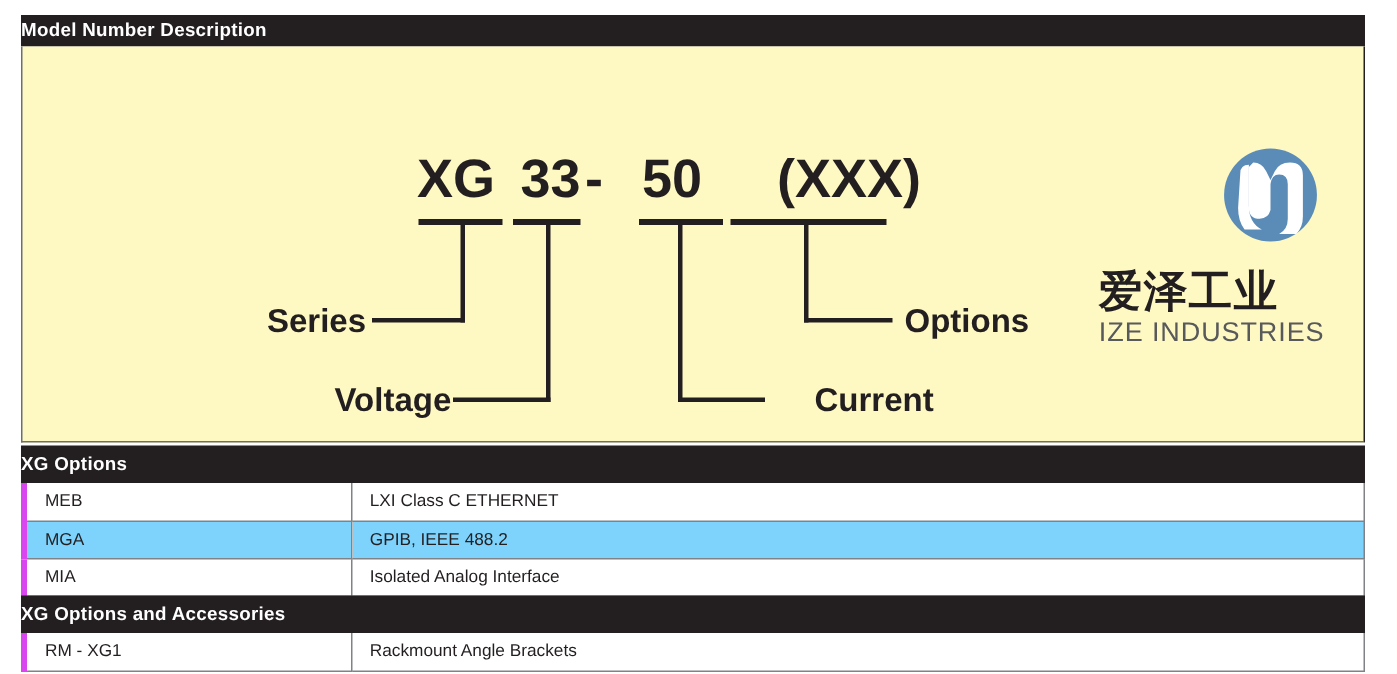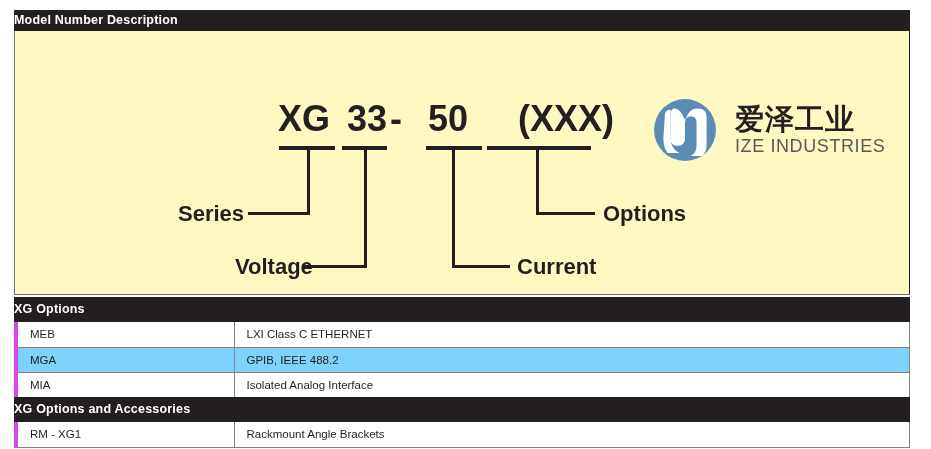--- a/index.html
+++ b/index.html
@@ -116,34 +116,35 @@
   .callout {
     position: absolute;
     font-family: "Liberation Sans", sans-serif;
     font-weight: bold;
     font-size: 22px;
     color: #231f20;
     line-height: 1;
     white-space: nowrap;
   }
   #label-series  { left: 163px; top: 172px; }
-  #label-voltage { left: 208px; top: 225px; margin-left: 12px; }
-  #label-current { left: 502px; top: 225px; }
+  #label-voltage { left: 208px; top: 225px; }
+  #label-current { left: 528px; top: 225px; }
   #label-options { left: 588px; top: 172px; }
 
   
   #logo {
     position: absolute;
-    left: 634px;
+    left: 606px;
     top: 63px;
     width: 262px;
     height: 72px;
     display: flex;
-    align-items: center;
+    align-items: flex-end;
     gap: 14px;
+    flex-direction: column;
   }
   #logo-mark {
     width: 72px;
     height: 72px;
     flex: 0 0 72px;
   }
   #logo-text {
     display: flex;
     flex-direction: column;
     justify-content: center;

